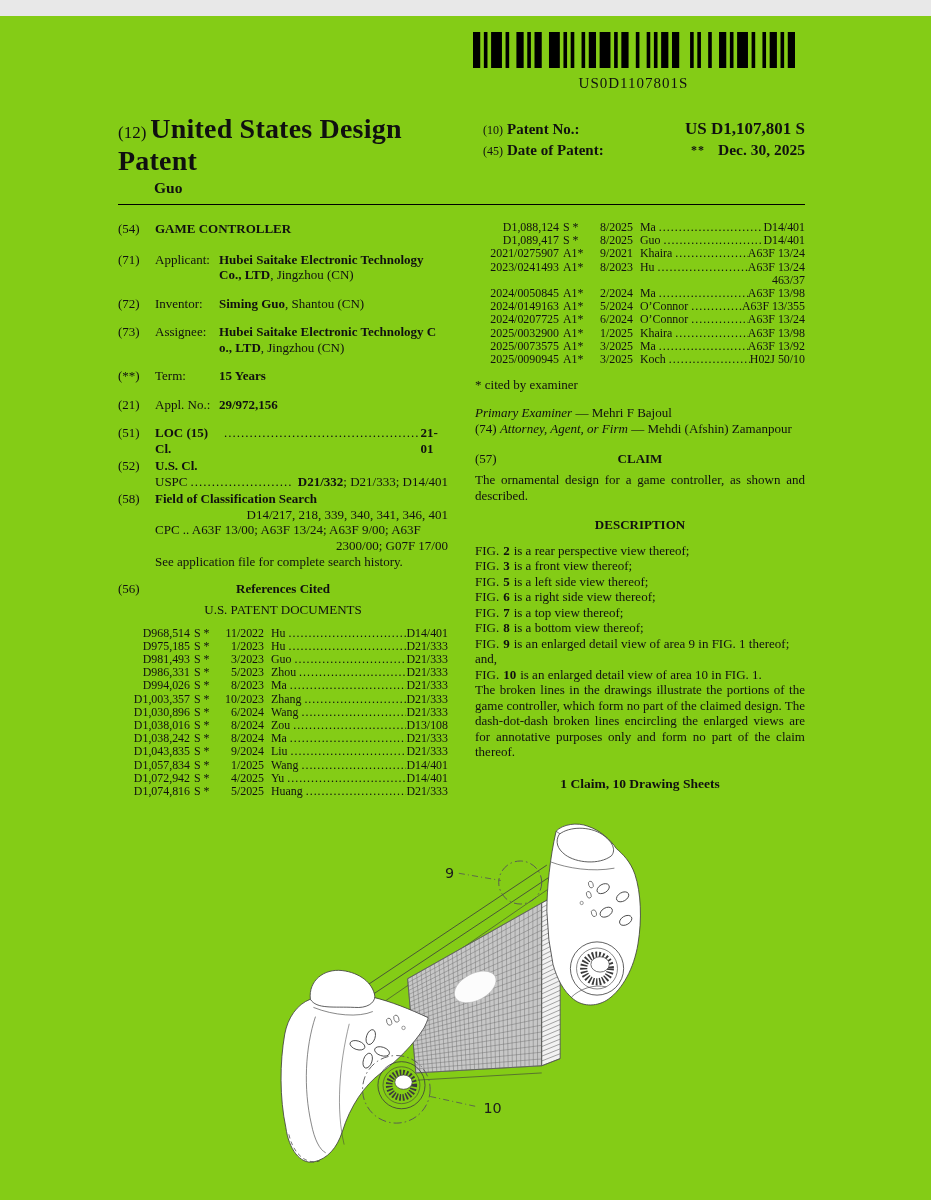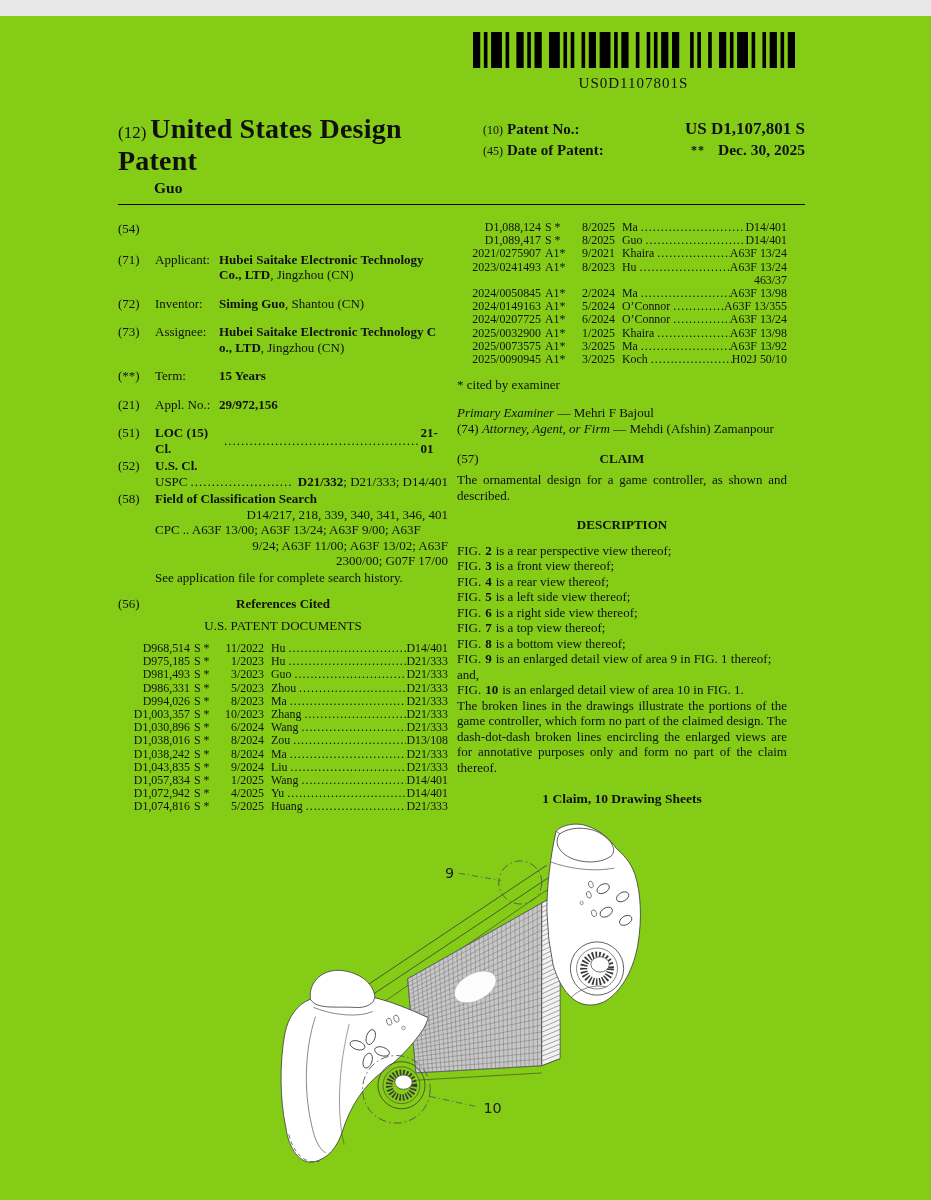--- a/index.html
+++ b/index.html
@@ -16,28 +16,28 @@
   .author{font-size:15.5px;font-weight:bold;margin:2px 0 0 36px;}
   .hdr-right{width:322px;padding-top:6px;}
   .hdr-row{display:flex;justify-content:space-between;align-items:baseline;line-height:20px;}
   .hnum-sm{font-size:12px;}
   .hlabel{font-size:15px;font-weight:bold;margin-left:4px;}
   .hvalue{font-size:17px;font-weight:bold;white-space:nowrap;}
   .hvalue2{font-size:15.5px;font-weight:bold;white-space:nowrap;}
   .stars{font-size:12px;font-weight:bold;letter-spacing:1px;margin-right:13px;position:relative;top:-1px;}
   .rule{border-top:1.6px solid #000;margin:7px 126px 0 118px;}
   
-  .cols{display:flex;gap:9px;padding:16px 126px 0 118px;font-size:13px;line-height:15.5px;}
+  .cols{display:flex;gap:27px;padding:16px 126px 0 118px;font-size:13px;line-height:15.5px;}
   .col{width:330px;}
   .sec{display:flex;margin-bottom:13px;}
   .secnum{width:37px;flex-shrink:0;}
   .slabel{width:64px;flex-shrink:0;}
   .sval{flex:1;}
   .b{font-weight:bold;}
-  .dotline{display:flex;align-items:center;}
+  .dotline{display:flex;align-items:flex-start;}
   .rdots{flex:1 1 auto;overflow:hidden;white-space:nowrap;padding:0 3px;min-width:6px;letter-spacing:1px;}
   .aright{text-align:right;}
   .note{margin-top:1px;}
   .heading-row{display:flex;margin:2px 0 6px 0;}
   .hnum{width:40px;flex-shrink:0;}
   .htitle{flex:1;text-align:center;font-weight:bold;padding-right:40px;}
   .subhead{text-align:center;margin:4px 0 9px 0;}
   
   .refs{font-size:11.9px;line-height:13.2px;}
   .ref-row{display:flex;align-items:baseline;}
@@ -120,20 +120,21 @@
       </div>
     </div>
   </div>
   <div class="rule"></div>
 
   <div class="cols">
 
     <div class="col">
       <div class="sec" style="margin-bottom:15px">
         <span class="secnum">(54)</span>
+        <span class="sval b">GAME CONTROLLER</span>
       </div>
       <div class="sec">
         <span class="secnum">(71)</span>
         <span class="slabel">Applicant:</span>
         <span class="sval"><span class="b">Hubei Saitake Electronic Technology Co., LTD</span><span>, Jingzhou (CN)</span></span>
       </div>
       <div class="sec">
         <span class="secnum">(72)</span>
         <span class="slabel">Inventor:</span>
         <span class="sval"><span class="b">Siming Guo</span><span>, Shantou (CN)</span></span>
@@ -171,21 +172,20 @@
               <span><span class="b">D21/332</span><span>; D21/333; D14/401</span></span>
             </div>
         </span>
       </div>
       <div class="sec" style="margin-bottom:11px">
         <span class="secnum">(58)</span>
         <span class="sval">
           <div class="b">Field of Classification Search</div>
           <div class="aright">D14/217, 218, 339, 340, 341, 346, 401</div>
           <div>CPC .. A63F 13/00; A63F 13/24; A63F 9/00; A63F</div>
-          <div class="aright">9/24; A63F 11/00; A63F 13/02; A63F</div>
           <div class="aright">2300/00; G07F 17/00</div>
           <div class="note">See application file for complete search history.</div>
         </span>
       </div>
       <div class="heading-row">
         <span class="hnum">(56)</span>
         <span class="htitle">References Cited</span>
       </div>
       <div class="subhead">U.S. PATENT DOCUMENTS</div>
       <div class="refs">
@@ -422,21 +422,20 @@
       </div>
       <div class="claim-body">The ornamental design for a game controller, as shown and described.</div>
       <div class="desc-head">DESCRIPTION</div>
       <div>
 
 
           <div class="fig-line"><span>FIG.</span><b>2</b><span>is a rear perspective view thereof;</span></div>
 
           <div class="fig-line"><span>FIG.</span><b>3</b><span>is a front view thereof;</span></div>
 
-          <div class="fig-line"><span>FIG.</span><b>4</b><span>is a rear view thereof;</span></div>
 
           <div class="fig-line"><span>FIG.</span><b>5</b><span>is a left side view thereof;</span></div>
 
           <div class="fig-line"><span>FIG.</span><b>6</b><span>is a right side view thereof;</span></div>
 
           <div class="fig-line"><span>FIG.</span><b>7</b><span>is a top view thereof;</span></div>
 
           <div class="fig-line"><span>FIG.</span><b>8</b><span>is a bottom view thereof;</span></div>
 
           <div class="fig-line"><span>FIG.</span><b>9</b><span>is an enlarged detail view of area 9 in FIG. 1 thereof;</span></div>

